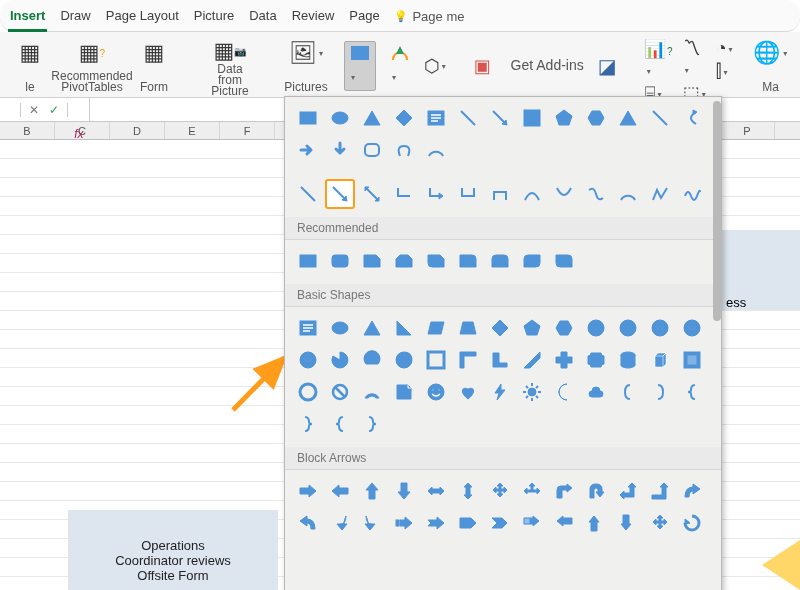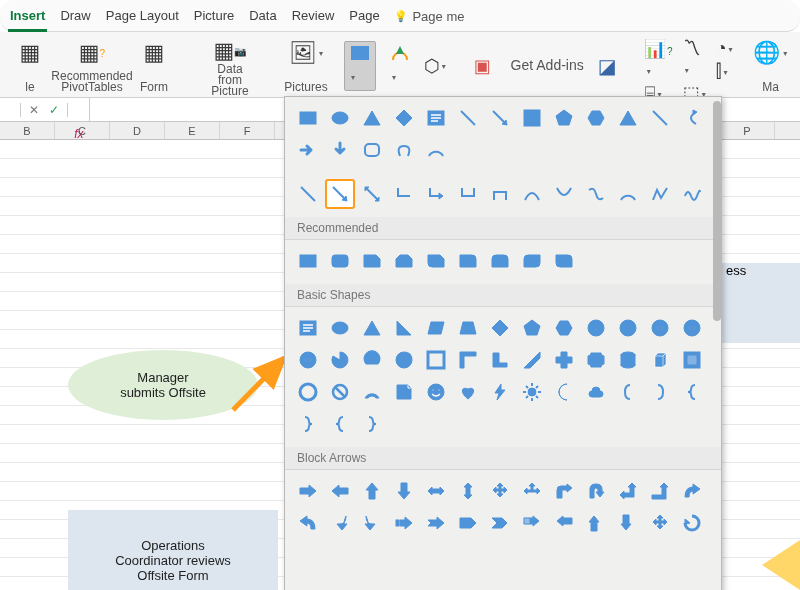--- a/index.html
+++ b/index.html
@@ -33,21 +33,21 @@
   .colhdr { display: flex; font-size: 11px; height: 18px; background: #eee; border-bottom: 1px solid #c0c0c0; }
   .colhdr div { width: 55px; text-align: center; border-right: 1px solid #d6d6d6; color: #555; line-height: 18px; }
   .grid { position: relative; width: 100%; height: 470px; background:
     repeating-linear-gradient(to bottom, #fff 0 18px, #e8e8e8 18px 19px),
     repeating-linear-gradient(to right, transparent 0 54px, #e8e8e8 54px 55px);
   }
 
   
   .oval { position: absolute; left: 68px; top: 210px; width: 190px; height: 70px; background: #dfeed7; border-radius: 50%; display: flex; align-items: center; justify-content: center; font-size: 13px; text-align: center; color: #222; }
   .rectblue { position: absolute; left: 68px; top: 370px; width: 210px; height: 100px; background: #dde5ef; display: flex; align-items: center; justify-content: center; font-size: 13px; text-align: center; color: #222; }
-  .rectblue2 { position: absolute; right: 0; top: 90px; width: 80px; height: 80px; background: #dde5ef; display: flex; align-items: flex-start; justify-content: flex-start; padding-left: 6px; font-size: 13px; margin-top: 33px; }
+  .rectblue2 { position: absolute; right: 0; top: 90px; width: 80px; height: 80px; background: #dde5ef; display: flex; align-items: flex-end; justify-content: flex-start; padding-left: 6px; font-size: 13px; }
   .tri { position: absolute; right: 0; top: 400px; width: 0; height: 0; border-top: 25px solid transparent; border-bottom: 25px solid transparent; border-right: 38px solid #ffd769; }
   .arrow-annot { position: absolute; left: 228px; top: 210px; width: 70px; height: 70px; }
   .arrow-annot svg { width: 100%; height: 100%; }
 
   
   .shapes-panel { position: absolute; left: 284px; top: 70px; width: 438px; height: 515px; background: #f0f0ef; border: 1px solid #b8b8b8; box-shadow: 2px 2px 6px rgba(0,0,0,0.25); overflow: hidden; }
   .sp-scroll { position: absolute; right: 0; top: 0; width: 8px; height: 100%; }
   .sp-scroll .thumb { width: 8px; background: #b9b9b9; border-radius: 4px; position: absolute; top: 4px; height: 220px; }
   .sp-section-h { font-size: 12px; color: #777; padding: 4px 10px 4px 12px; border-bottom: 1px solid #d6d6d6; background: #eaeaea; }
   .sp-grid { display: flex; flex-wrap: wrap; gap: 2px; padding: 6px 8px 8px 8px; }
@@ -157,24 +157,20 @@
   <div>D</div>
   <div>E</div>
   <div>F</div>
   <div style="width:390px"></div>
   <div>O</div>
   <div>P</div>
 </div>
 
 <div class="grid">
 
-  <div class="oval">
-      <span style="white-space:pre-line">Manager
-submits Offsite</span>
-    </div>
   <div class="rectblue">
       <span style="white-space:pre-line">Operations
 Coordinator reviews
 Offsite Form</span>
     </div>
   <div class="rectblue2">
       <span>ess</span>
     </div>
   <div class="tri"></div>
 

